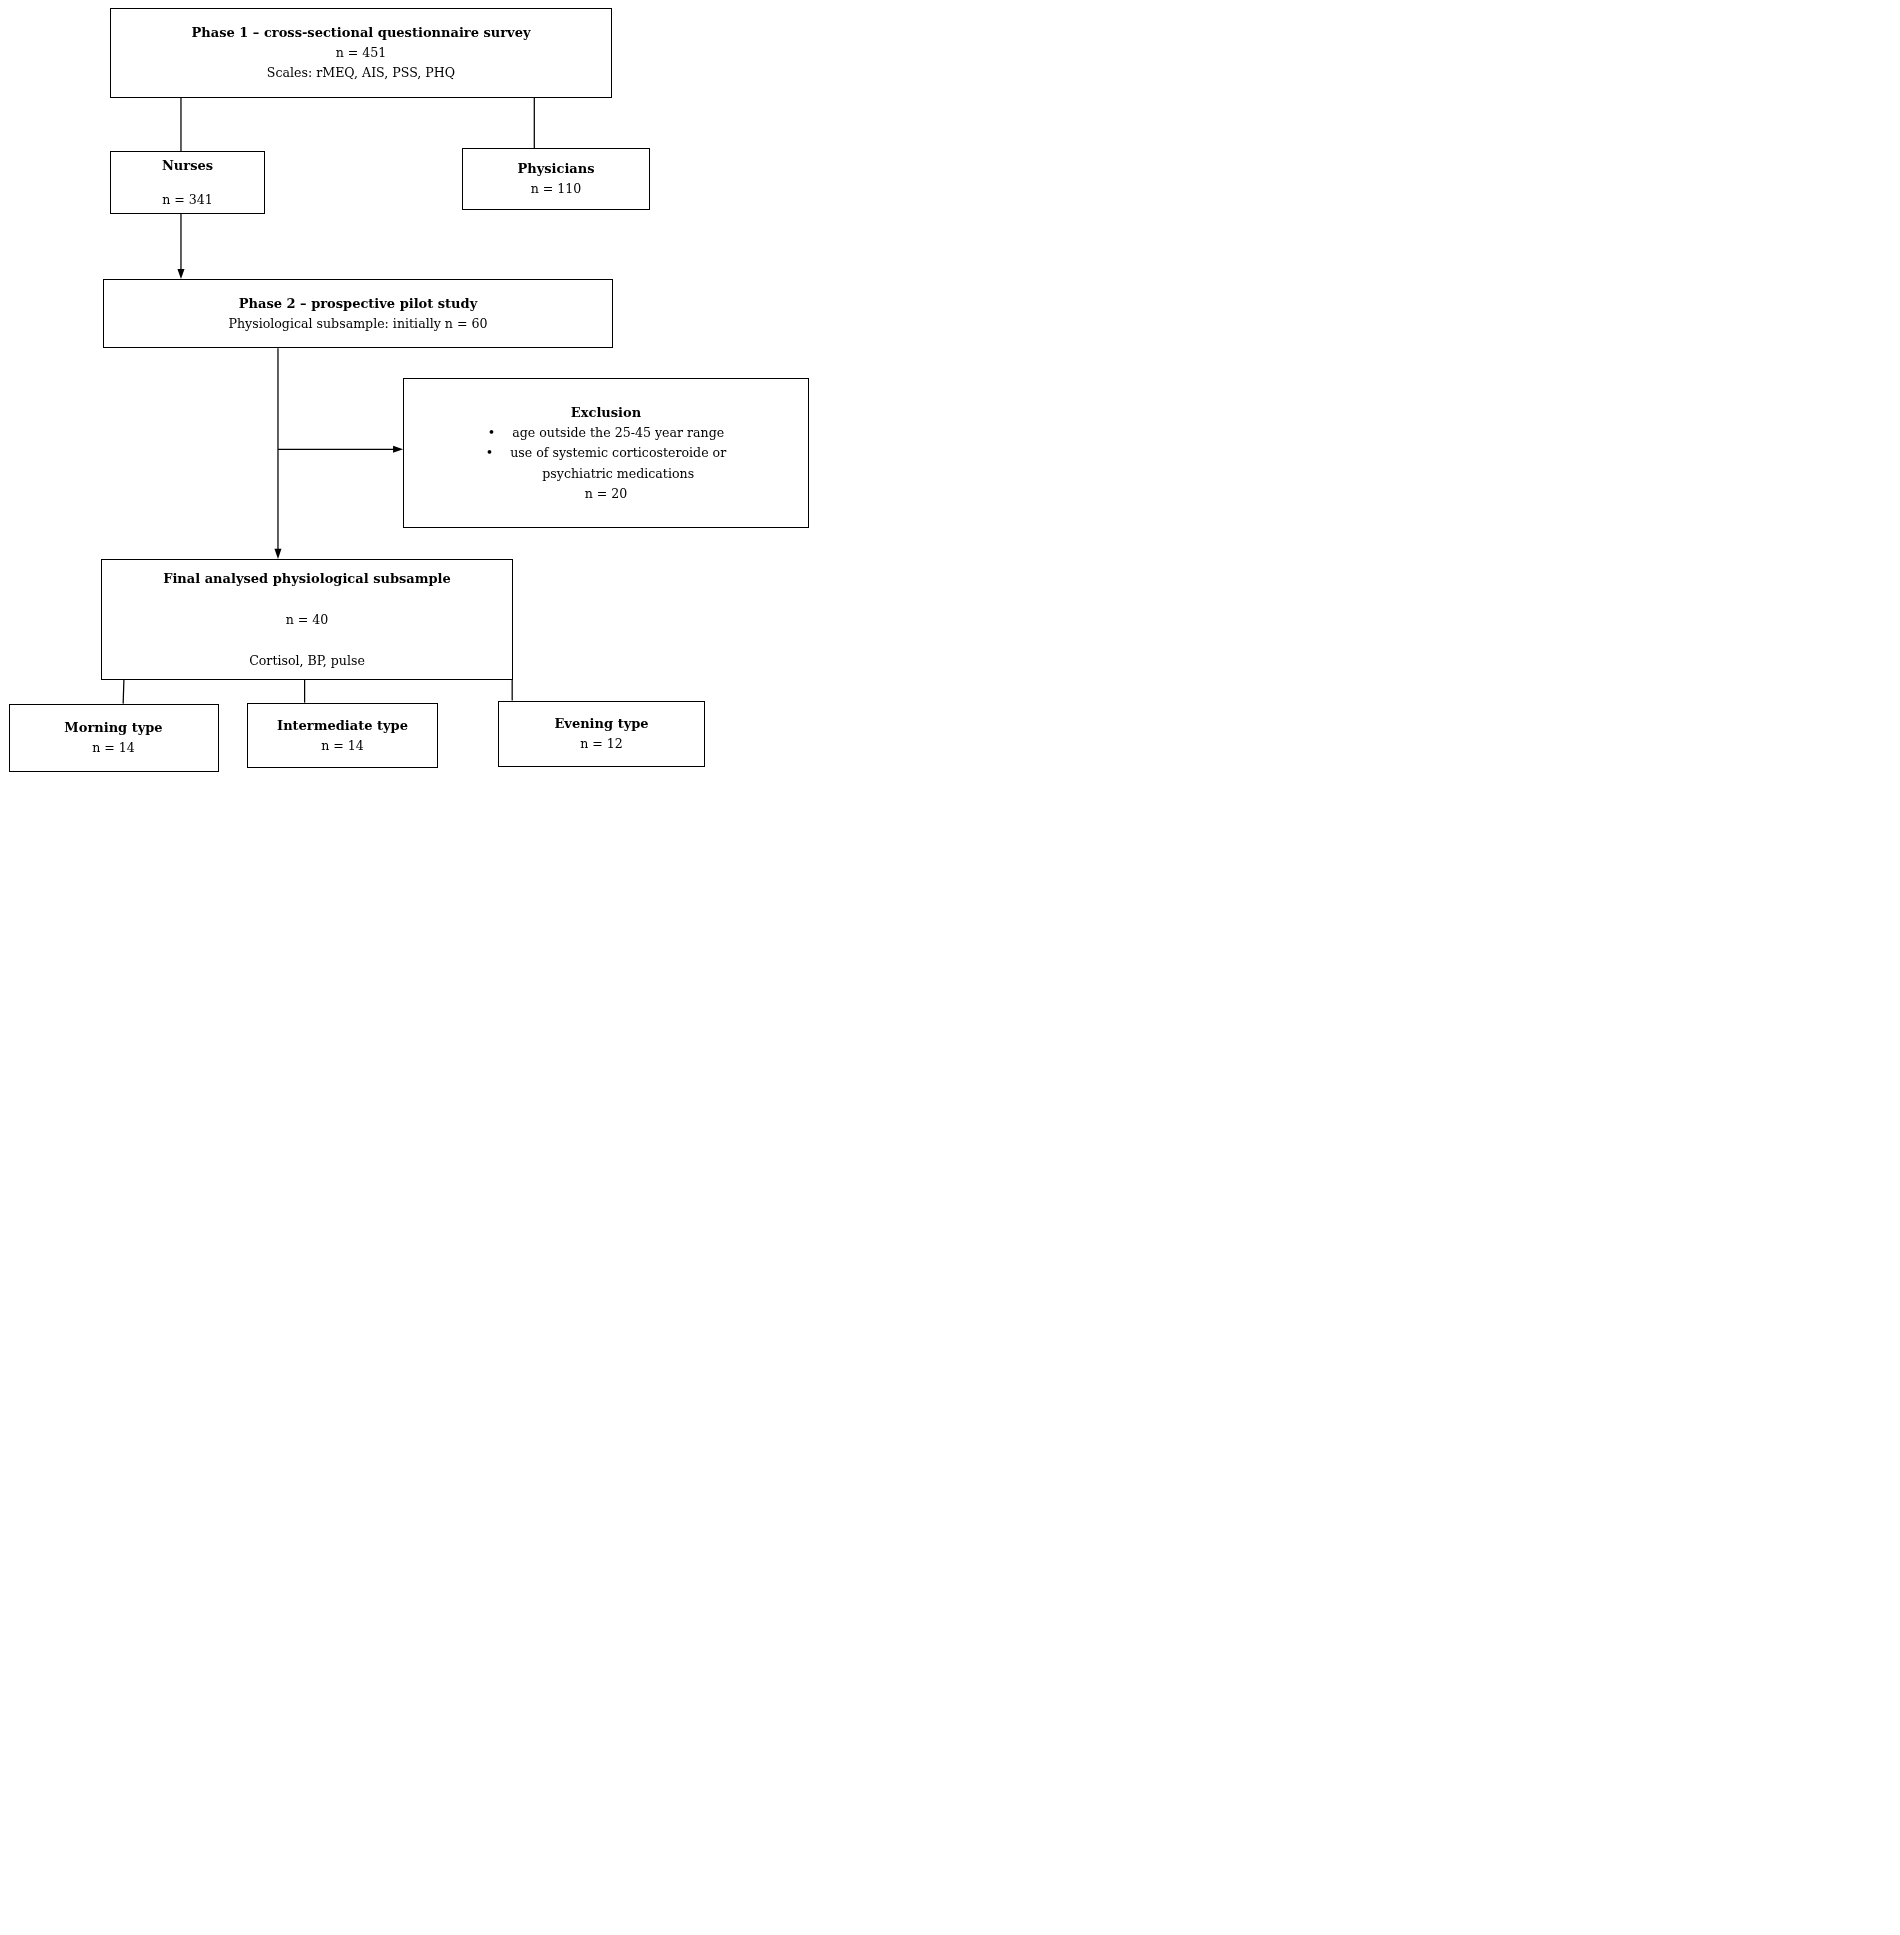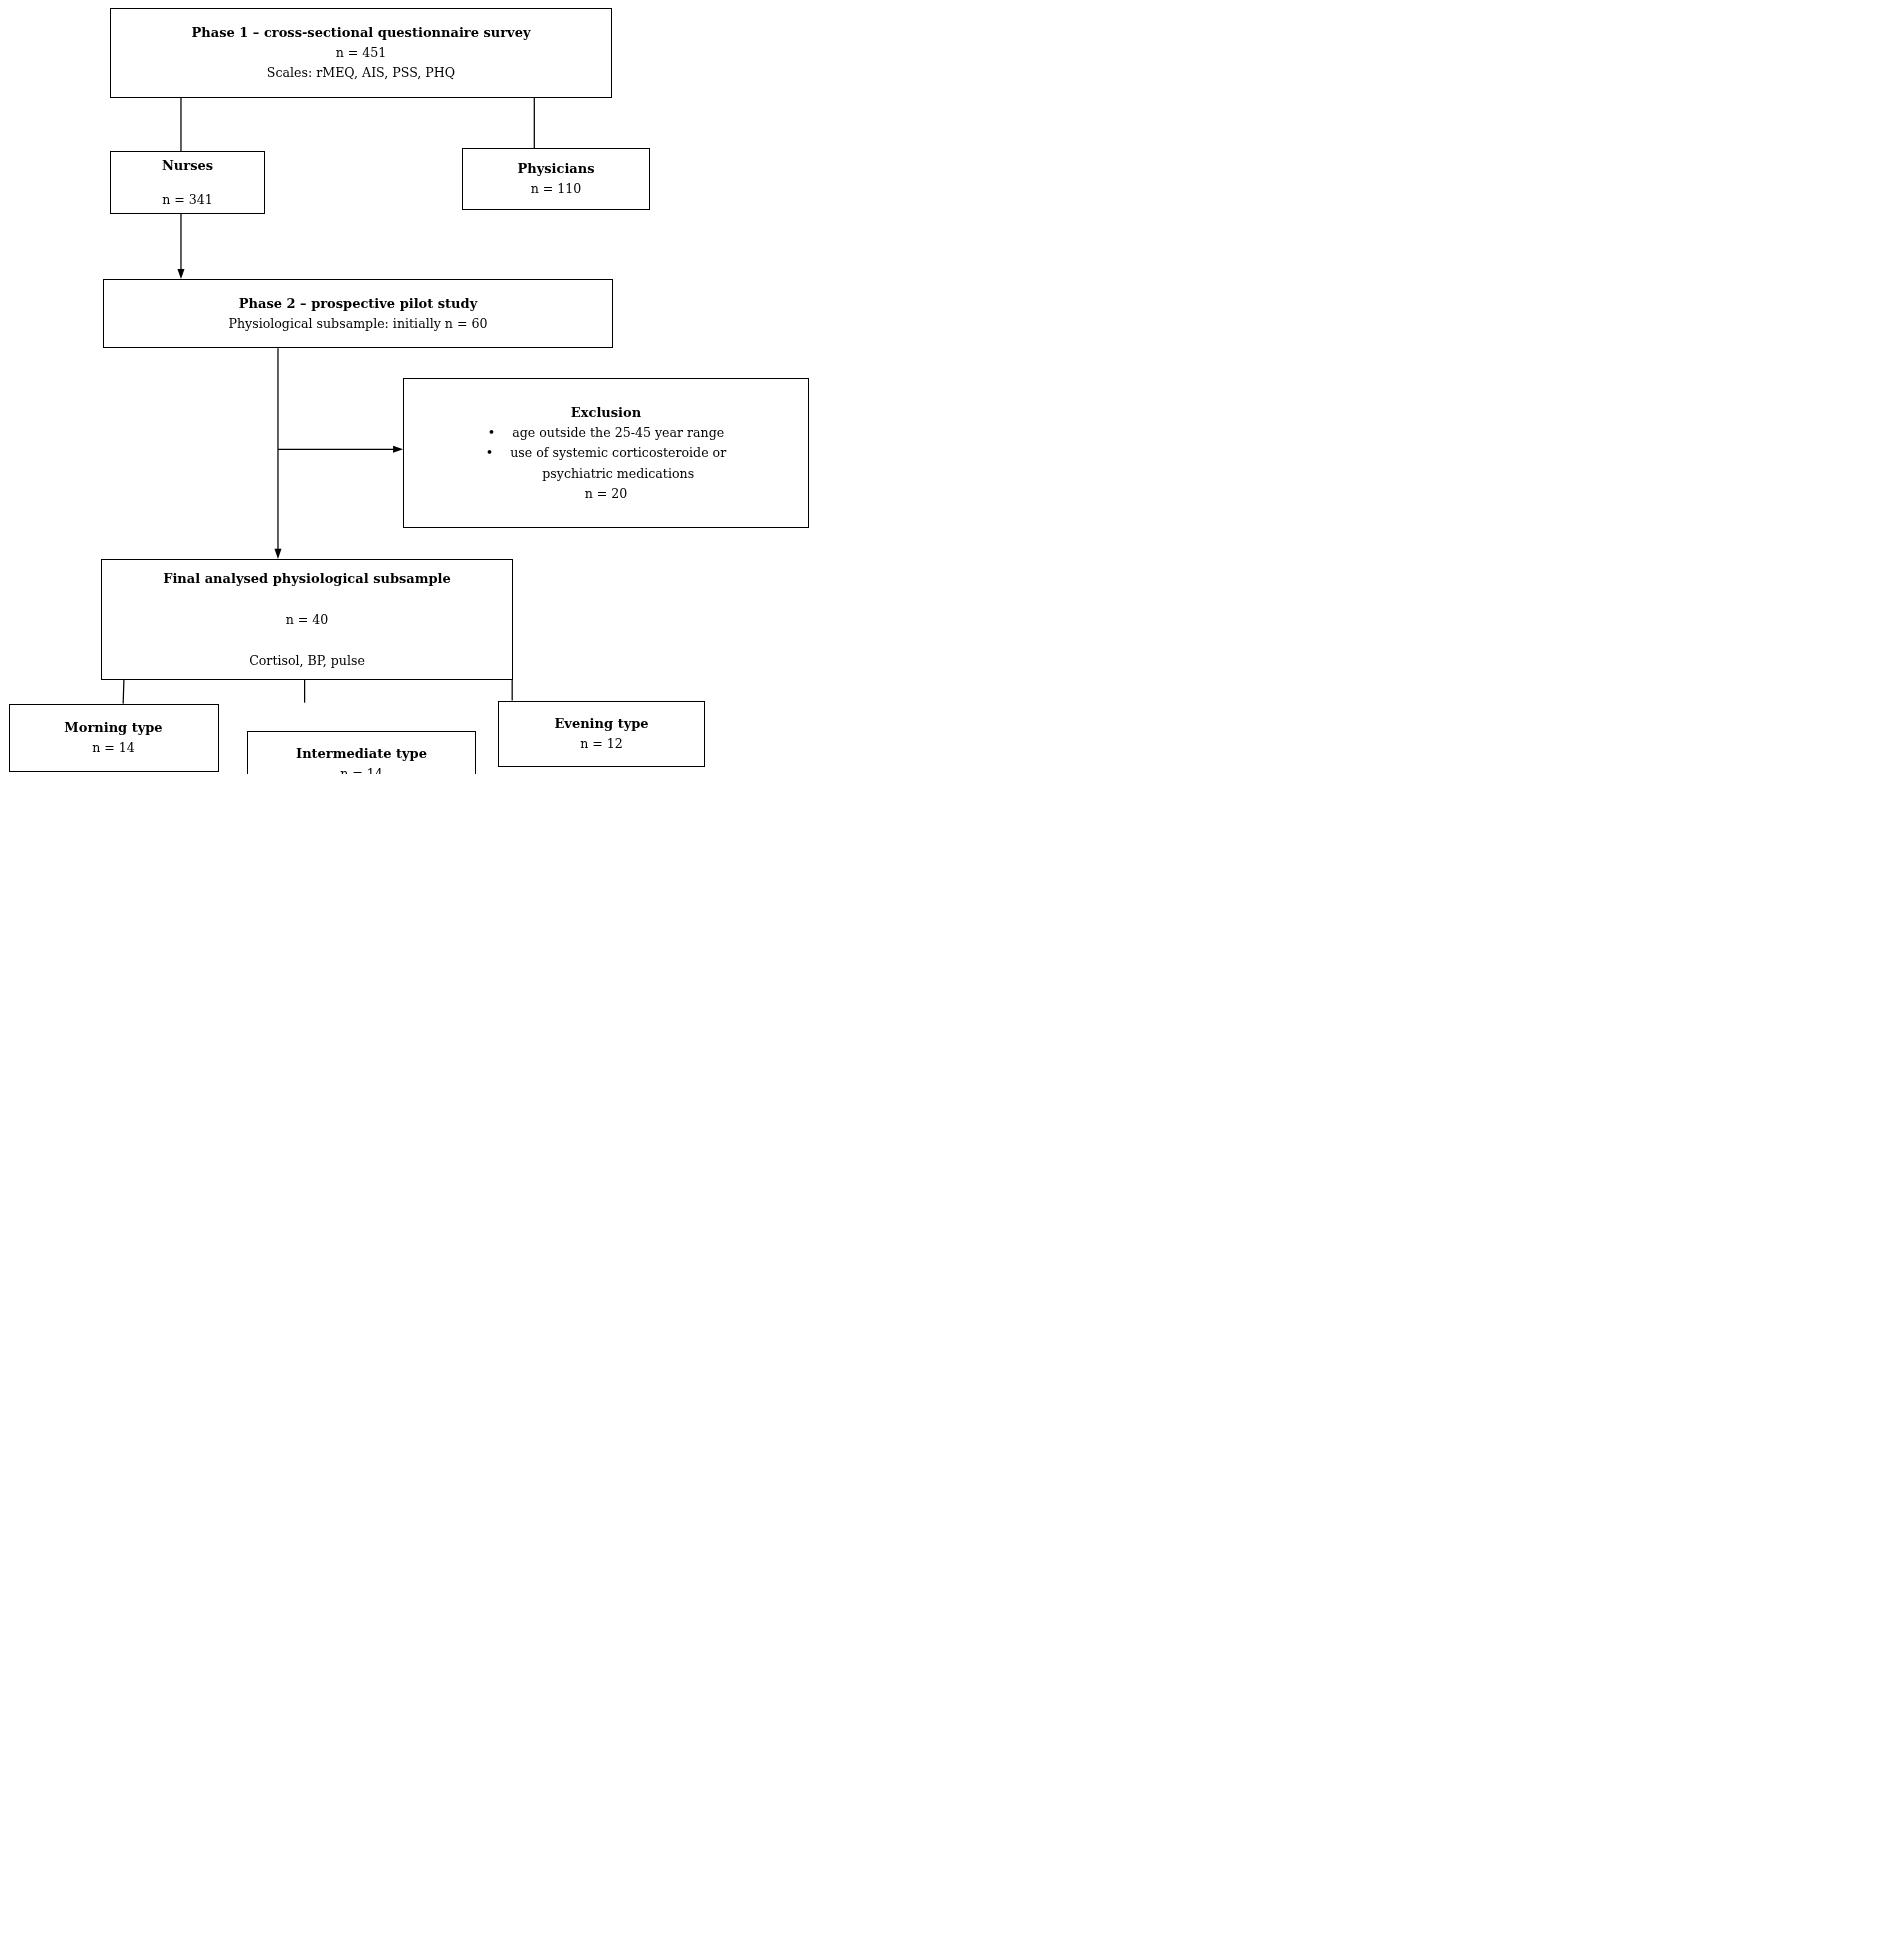--- a/index.html
+++ b/index.html
@@ -63,21 +63,21 @@
     white-space: pre-line;
   }
   
   #box-phase1        { left: 110px;  top: 7.5px;   width: 502px;  height: 90px; }
   #box-nurses        { left: 110px;  top: 151px;  width: 155px;  height: 63px; justify-content: space-between; }
   #box-physicians    { left: 462px;  top: 148px;  width: 188px;  height: 62px; }
   #box-phase2        { left: 103px;  top: 279px;  width: 510px; height: 69px; }
   #box-exclusion     { left: 403px;  top: 378px;  width: 406px;  height: 150px; }
   #box-final         { left: 101px;  top: 559px; width: 412px;  height: 121px; gap: 21px; }
   #box-morning       { left: 8.5px;   top: 704px; width: 210px;  height: 68px; }
-  #box-intermediate  { left: 247px;  top: 703px; width: 229px;  height: 65px; margin-top: 28px; }
+  #box-intermediate  { left: 247px;  top: 703px; width: 191px;  height: 65px; }
   #box-evening       { left: 498px;  top: 701px; width: 207px;  height: 66px; }
 </style>
 </head>
 <body>
 
 <div class="canvas">
 
   <svg class="connectors" viewBox="0 0 1512 1540" xmlns="http://www.w3.org/2000/svg">
     <line x1="360" y1="195" x2="360" y2="301"></line>
     <line x1="1063" y1="195" x2="1063" y2="295"></line>

